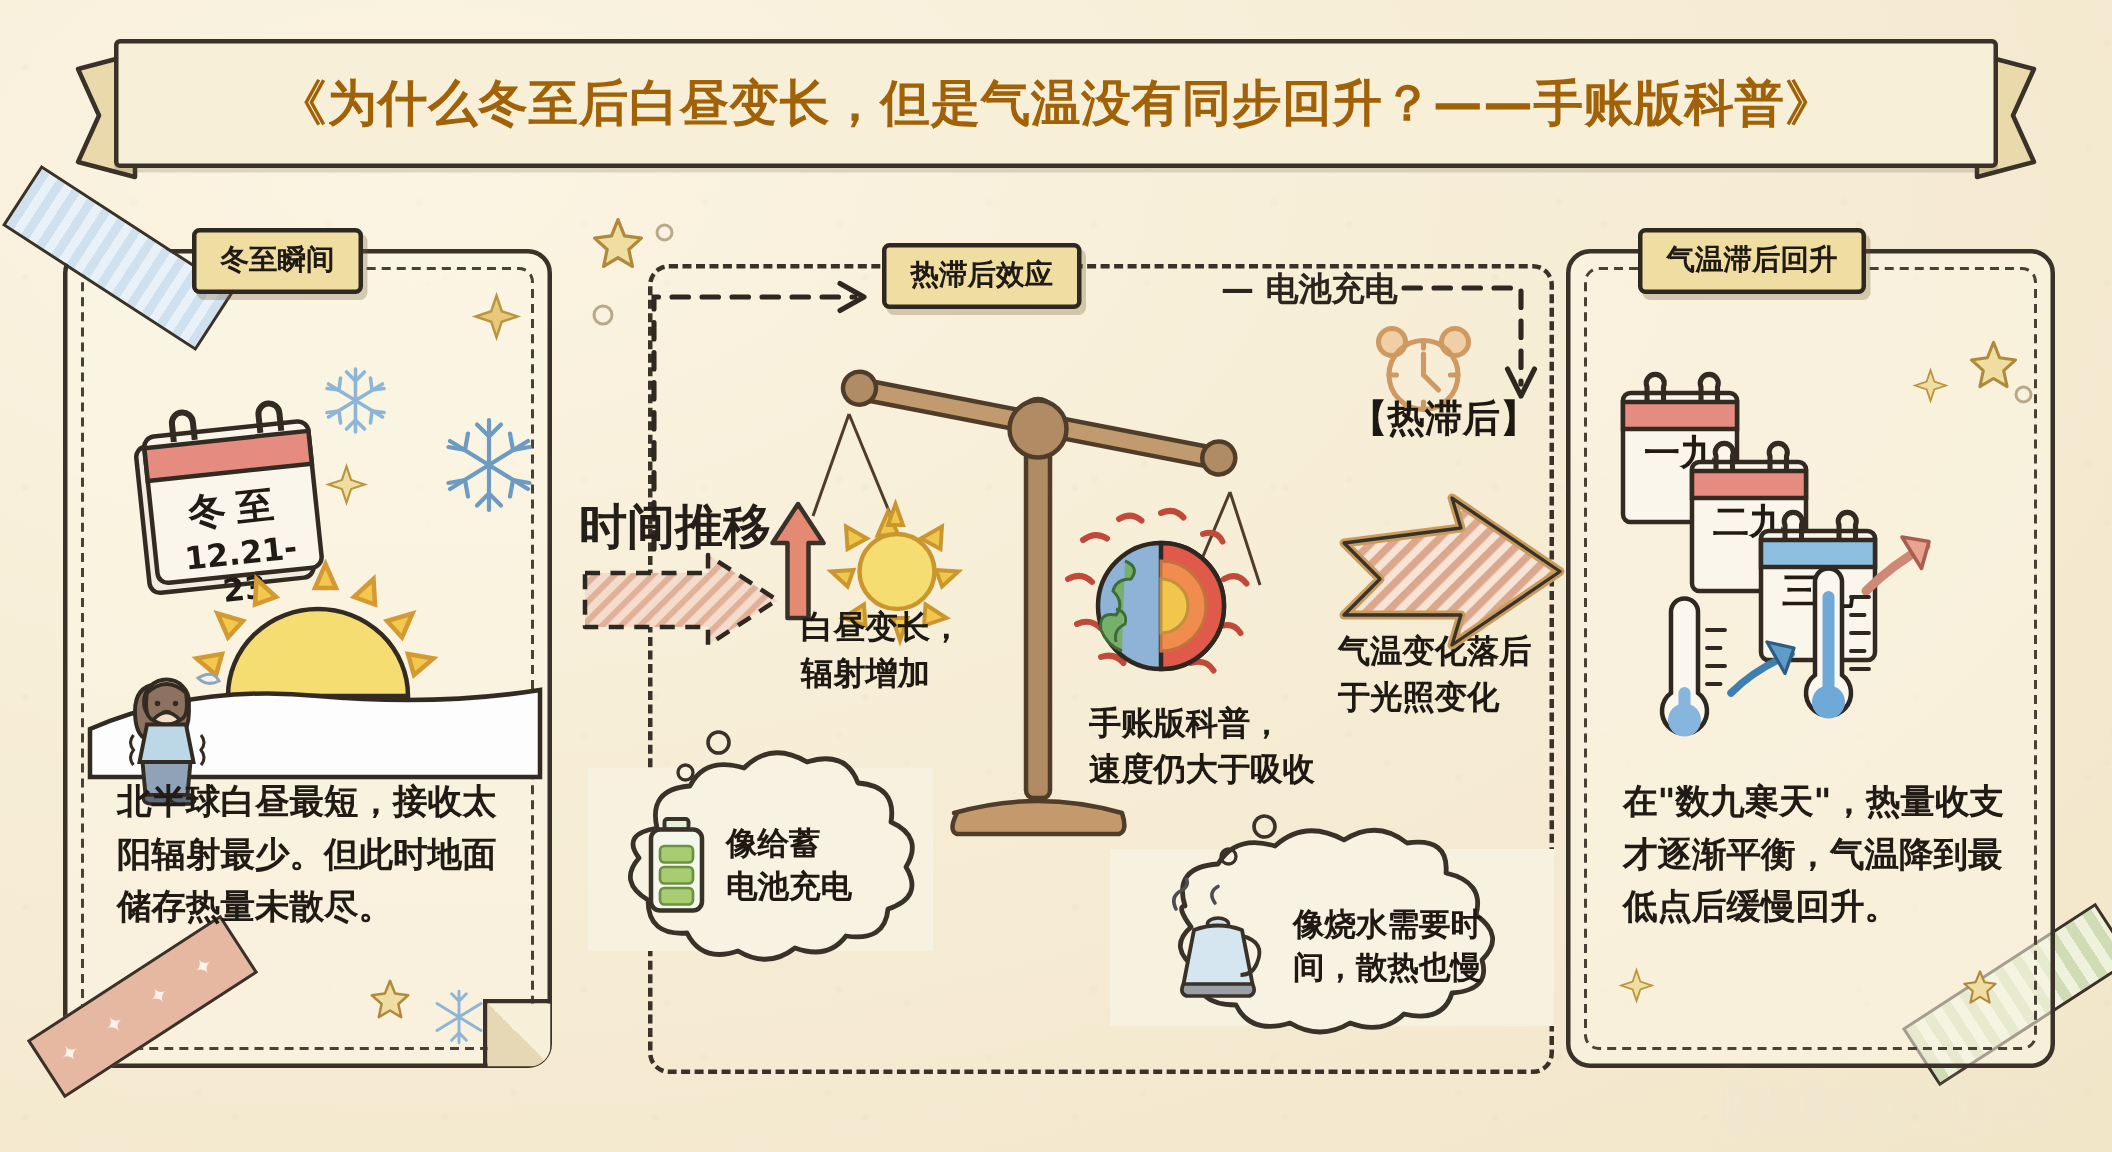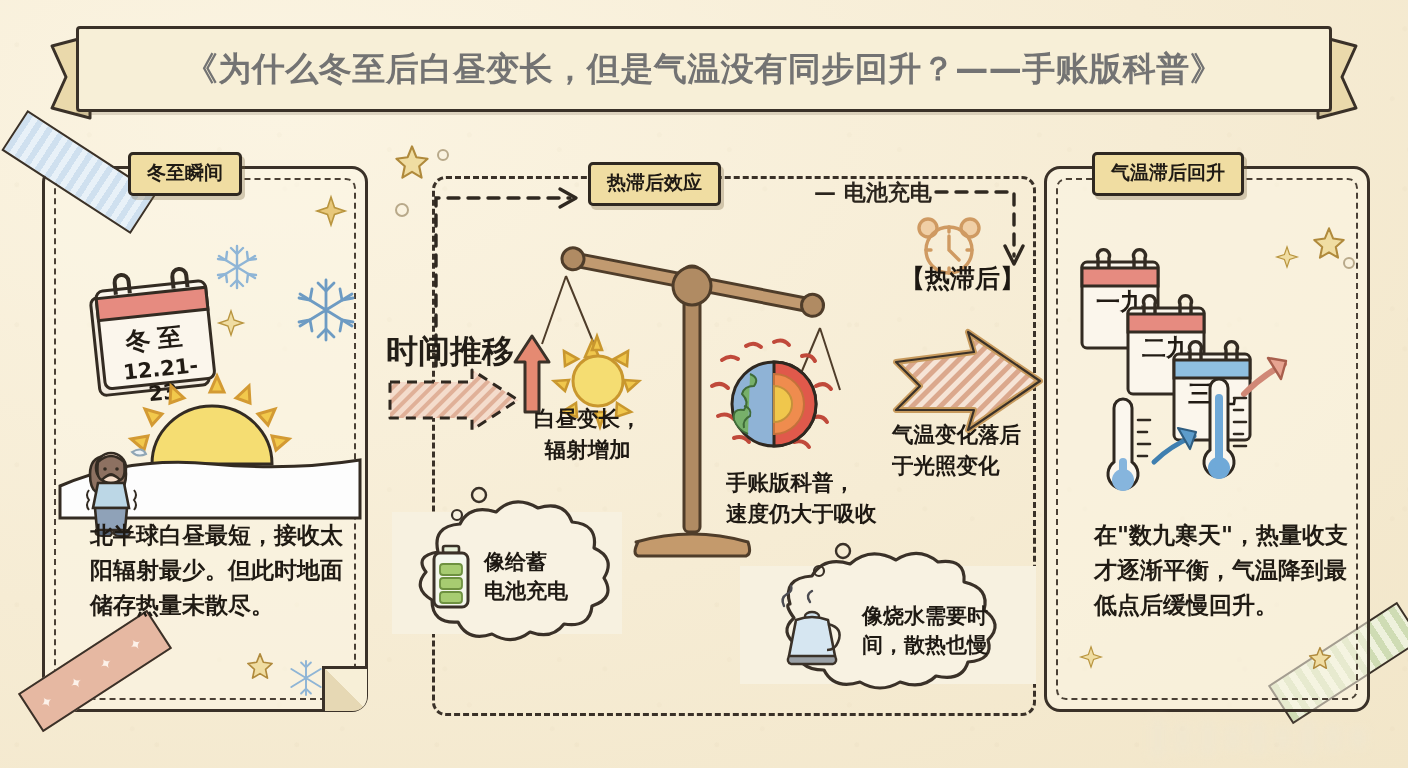--- a/index.html
+++ b/index.html
@@ -24,21 +24,21 @@
       radial-gradient(circle at 29% 88%, rgba(190,170,130,.09) 0 2px, transparent 3px);
     background-size:140px 140px,190px 190px,160px 160px,210px 210px,170px 170px;
   }
 
   
   .banner{position:absolute;left:46px;top:26px;width:1316px;height:80px;}
   .banner-body{position:absolute;left:30px;top:0;right:30px;height:80px;
     background:#f7efd7;border:3px solid #3a3128;border-radius:4px;
     box-shadow:0 3px 0 rgba(90,72,48,.18);
     display:flex;align-items:center;justify-content:center;}
-  .banner-title{font-size:33px;font-weight:bold;color:#737373;letter-spacing:.5px;white-space:nowrap;}
+  .banner-title{font-size:33px;font-weight:bold;color:#a16207;letter-spacing:.5px;white-space:nowrap;}
   .ribbon-end{position:absolute;top:6px;width:44px;height:90px;}
   .ribbon-end.l{left:0;}
   .ribbon-end.r{right:0;}
 
   
   .panel{position:absolute;border:3px solid #3a3128;border-radius:16px;
     background:rgba(252,246,229,.55);}
   .panel .inner-dash{position:absolute;inset:9px;border:2px dashed #4a4035;border-radius:10px;}
   .panel-dashed{position:absolute;border:3px dashed #3a3128;border-radius:14px;}
 
@@ -68,26 +68,26 @@
   .tape.blue{left:2px;top:148px;width:150px;height:44px;transform:rotate(33deg);
     background:repeating-linear-gradient(90deg,#cfe0ef 0 6px,#e8f1f8 6px 12px);}
   .tape.pink{left:18px;top:648px;width:150px;height:42px;transform:rotate(-33deg);
     background:#e6b8a2;}
   .tape.pink::after{content:"✦ ✦ ✦ ✦";position:absolute;inset:0;color:#fdf2ea;
     font-size:15px;letter-spacing:9px;display:flex;align-items:center;justify-content:center;}
   .tape.green{left:1268px;top:640px;width:150px;height:42px;transform:rotate(-33deg);
     background:repeating-linear-gradient(90deg,#cfdcb4 0 7px,#eef1dc 7px 14px);}
 
   
-  .body-text{position:absolute;font-size:23px;line-height:1.52;color:#201b14;font-weight:600;margin-left:12px;}
+  .body-text{position:absolute;font-size:23px;line-height:1.52;color:#201b14;font-weight:600;}
   #left-body{left:78px;top:518px;width:264px;}
   #right-body{left:1082px;top:518px;width:266px;}
 
   .cap{position:absolute;font-size:21.5px;line-height:1.42;color:#1e1913;font-weight:600;}
-  #cap-day{left:534px;top:404px;text-align:center;}
+  #cap-day{left:534px;top:404px;}
   #cap-heat{left:726px;top:468px;}
   #cap-lag{left:892px;top:420px;}
   #timeshift{left:386px;top:330px;font-size:32px;font-weight:bold;color:#231e17;position:absolute;}
   #lagtag{position:absolute;left:900px;top:262px;font-size:25px;font-weight:bold;color:#1d1812;white-space:nowrap;}
 
   
   .bubble{position:absolute;background:#f7f1e0;border:none;display:flex;align-items:center;gap:10px;}
   .bubble .btxt{font-size:21px;line-height:1.36;font-weight:600;color:#1e1913;position:relative;z-index:3;}
   #bubble-battery{left:392px;top:512px;width:230px;height:122px;}
   #bubble-kettle{left:740px;top:566px;width:296px;height:118px;}

